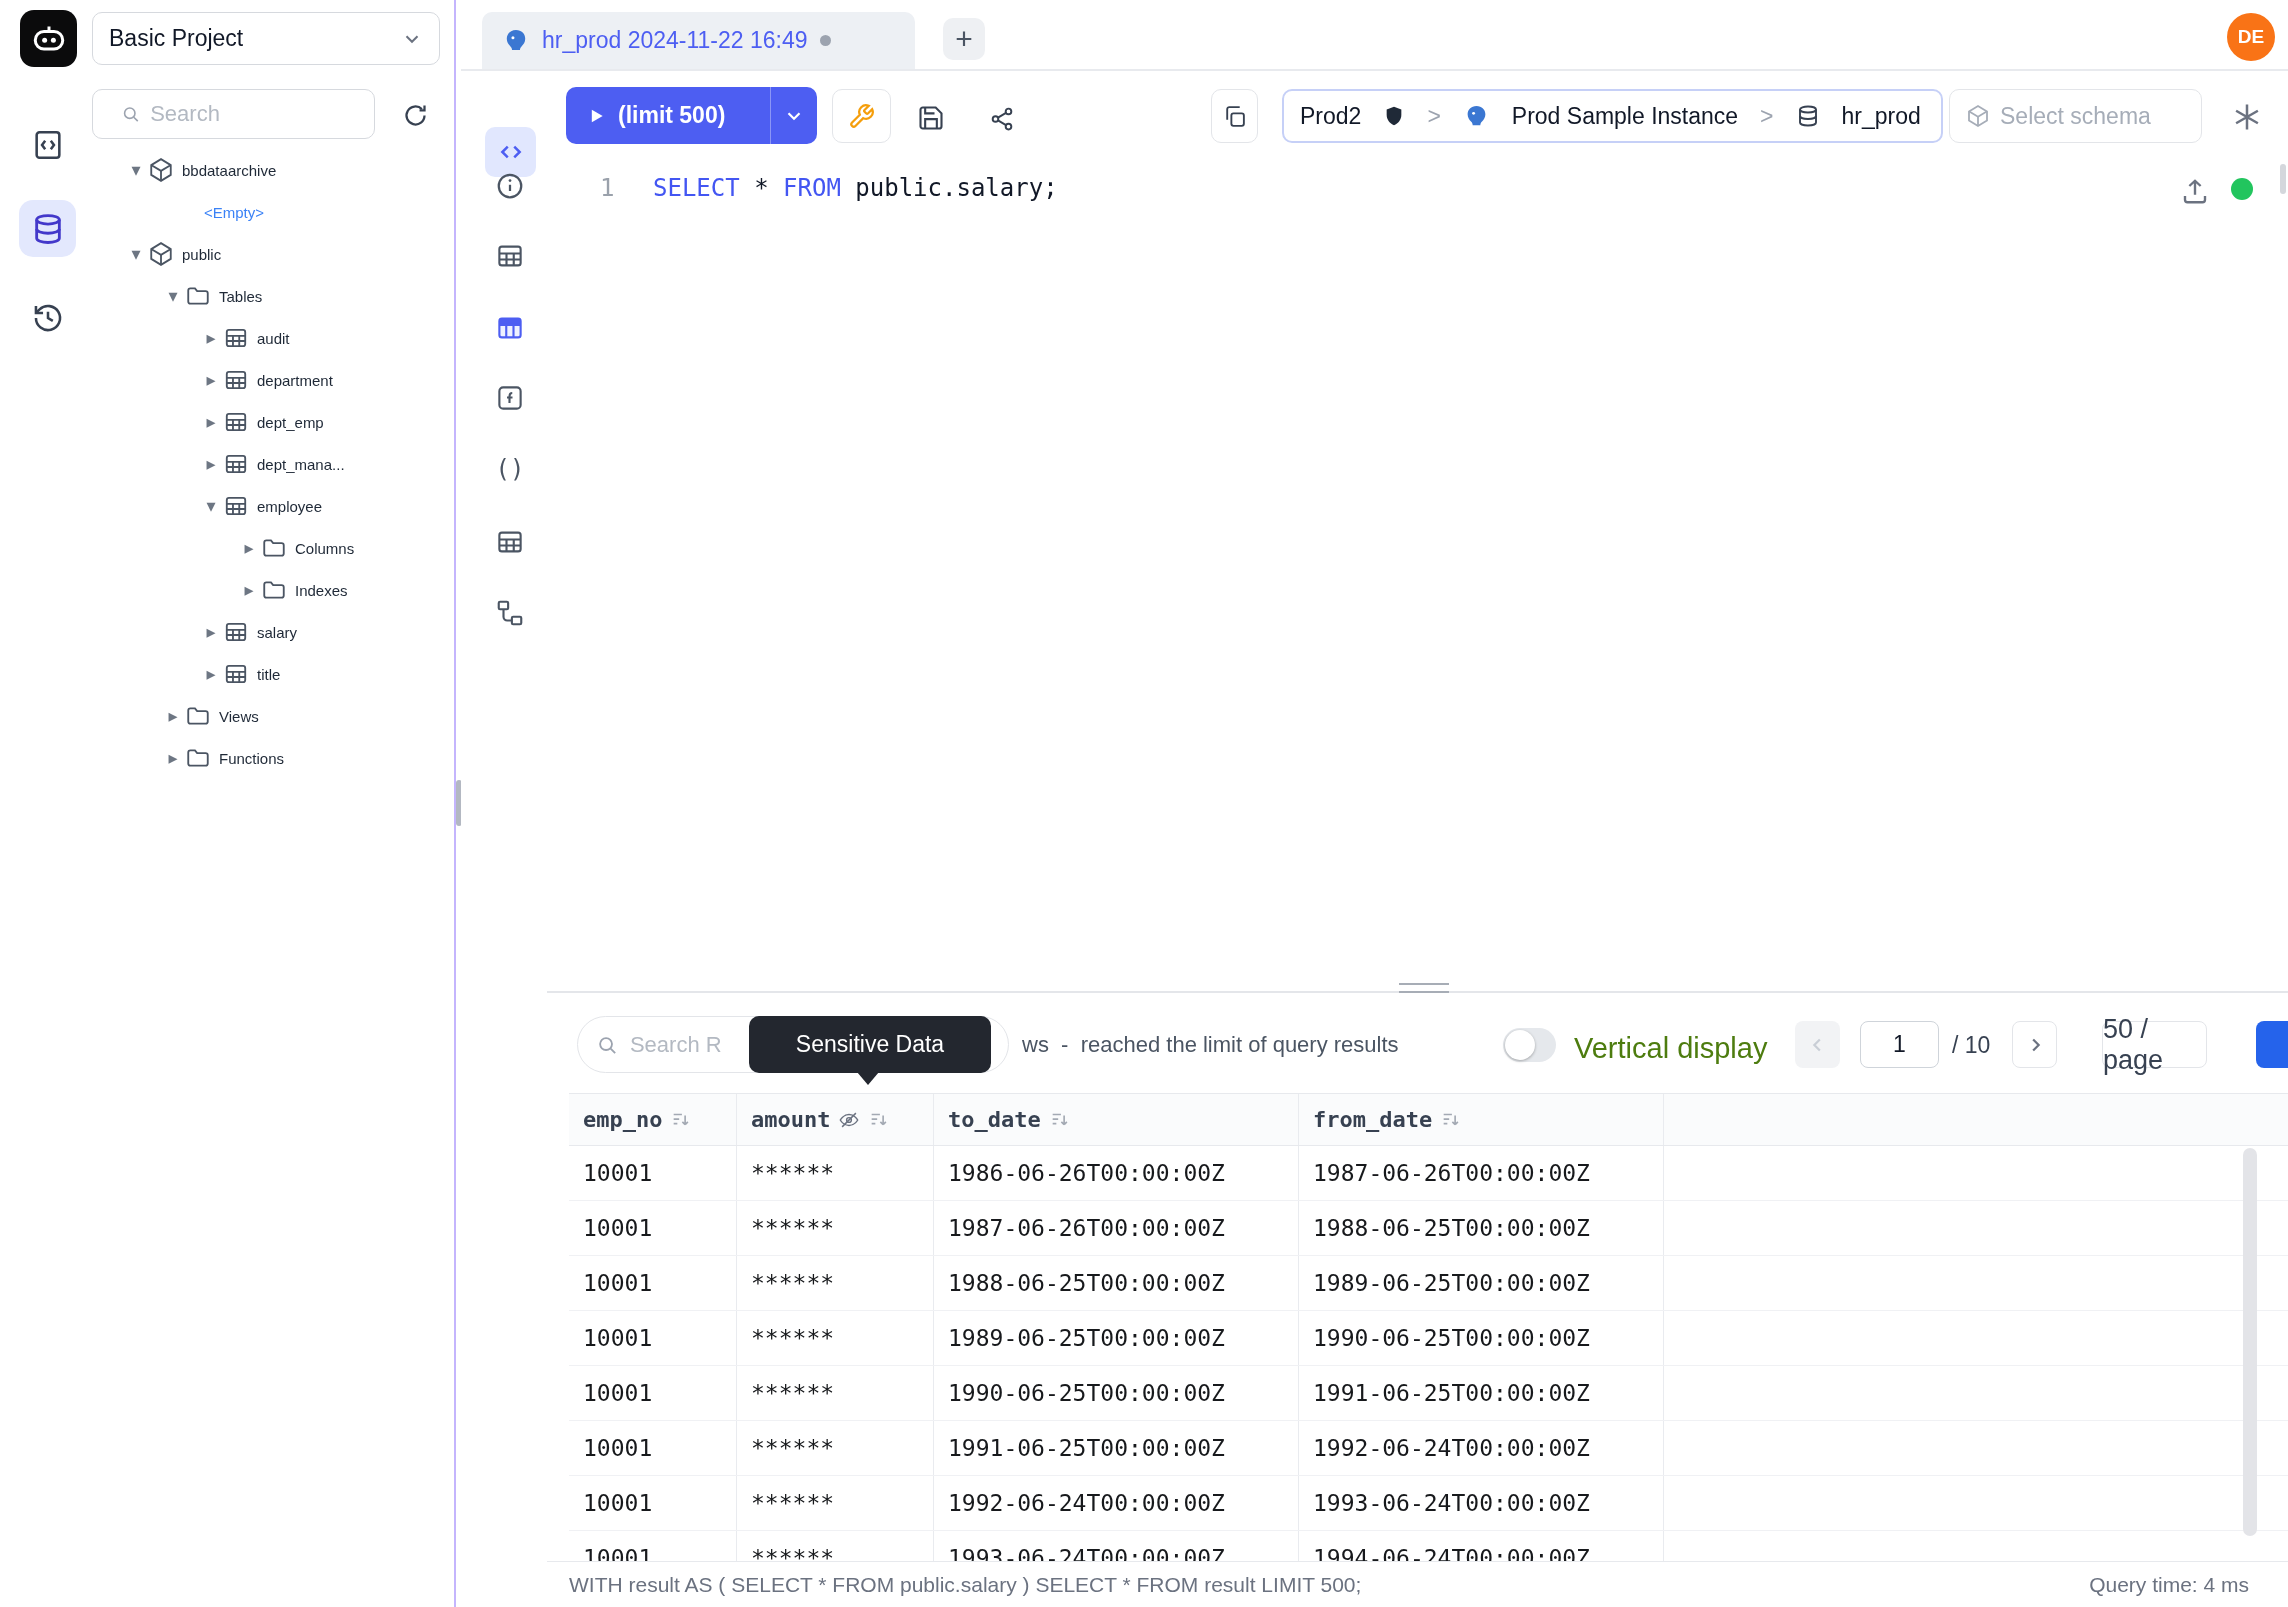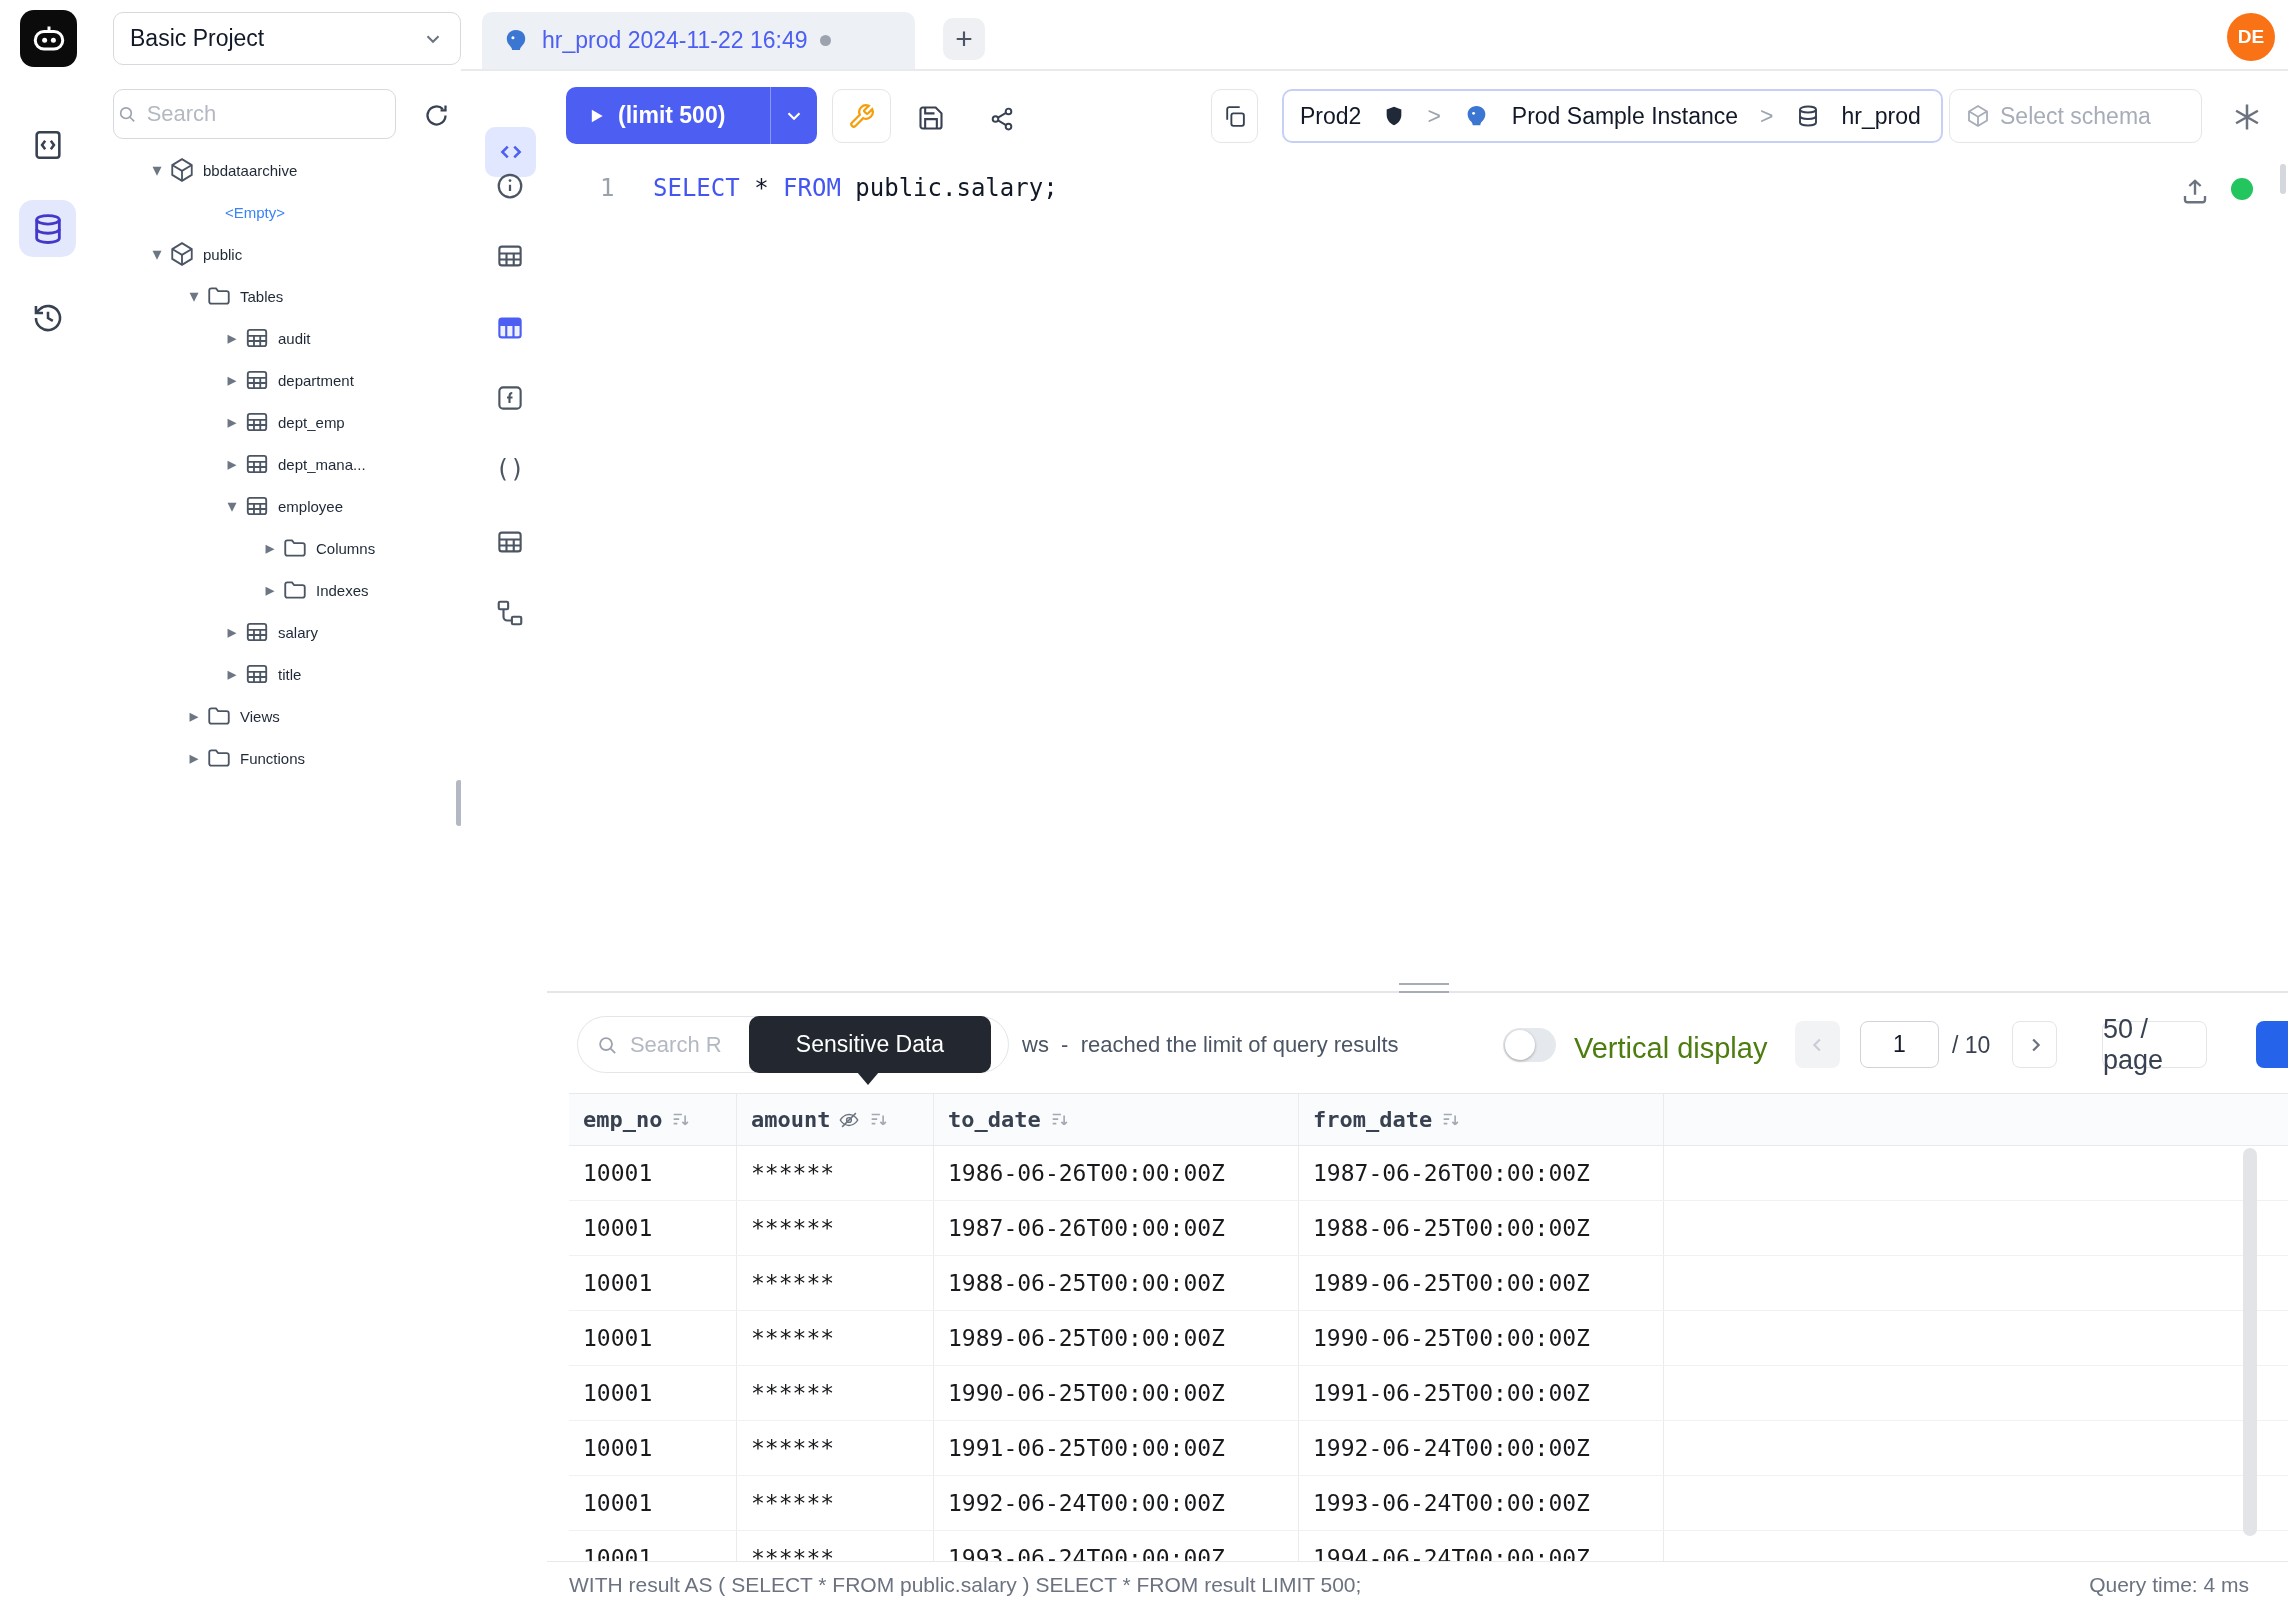--- a/index.html
+++ b/index.html
@@ -9,23 +9,23 @@
   svg{display:block}
 
   
   #rail{position:absolute;left:0;top:0;width:95px;height:1608px;background:#fff}
   .rail-btn{position:absolute;display:flex;align-items:center;justify-content:center;cursor:pointer}
   .rail-active{background:#e3e8fd;border-radius:14px}
   #logo{position:absolute;left:20px;top:10px;width:57px;height:57px;border-radius:14px;background:#0b0b0c;display:flex;align-items:center;justify-content:center}
   #avatar{position:absolute;left:2227px;top:13px;width:48px;height:48px;border-radius:50%;background:#f97316;color:#fff;font-weight:700;font-size:19px;display:flex;align-items:center;justify-content:center}
 
   
-  #sidebar{position:absolute;left:111px;top:0;width:366px;height:1608px;background:#fff;border-right:2px solid #15803d}
+  #sidebar{position:absolute;left:90px;top:0;width:366px;height:1608px;background:#fff;border-right:2px solid #c4b5fd}
   .selector{position:absolute;left:2px;top:12px;width:348px;height:53px;border:1.5px solid #d6d9de;border-radius:10px;display:flex;align-items:center;justify-content:space-between;padding:0 16px;background:#fff}
-  .search-wrap{position:absolute;left:2px;top:89px;width:283px;height:50px;border:1.5px solid #d6d9de;border-radius:10px;display:flex;align-items:center;padding:0 3px;gap:10px}
+  .search-wrap{position:absolute;left:2px;top:89px;width:283px;height:50px;border:1.5px solid #d6d9de;border-radius:10px;display:flex;align-items:center;padding:0 28px;gap:10px}
   .search-wrap input,.pill-search input{border:none;outline:none;background:transparent;font-size:22px;color:#111827;width:100%;font-family:"Liberation Sans",sans-serif}
   .search-wrap input::placeholder,.pill-search input::placeholder{color:#b3b9c2}
   #tree{position:absolute;left:0;top:149px;right:2px}
   .tree-row{display:flex;align-items:center;height:42px;cursor:pointer}
   .tree-row .caret{width:24px;font-size:18px;color:#6d7683;text-align:center;flex:0 0 24px}
   .tree-row .ticon{width:34px;flex:0 0 34px;display:flex;align-items:center}
   .tree-row .tlabel{font-size:15px;color:#1f2937;white-space:nowrap}
   .tree-row.empty .tlabel{color:#3b82f6}
   #sb-resize{position:absolute;left:456px;top:780px;width:6px;height:46px;border-radius:3px;background:#b3b8c2}
 

